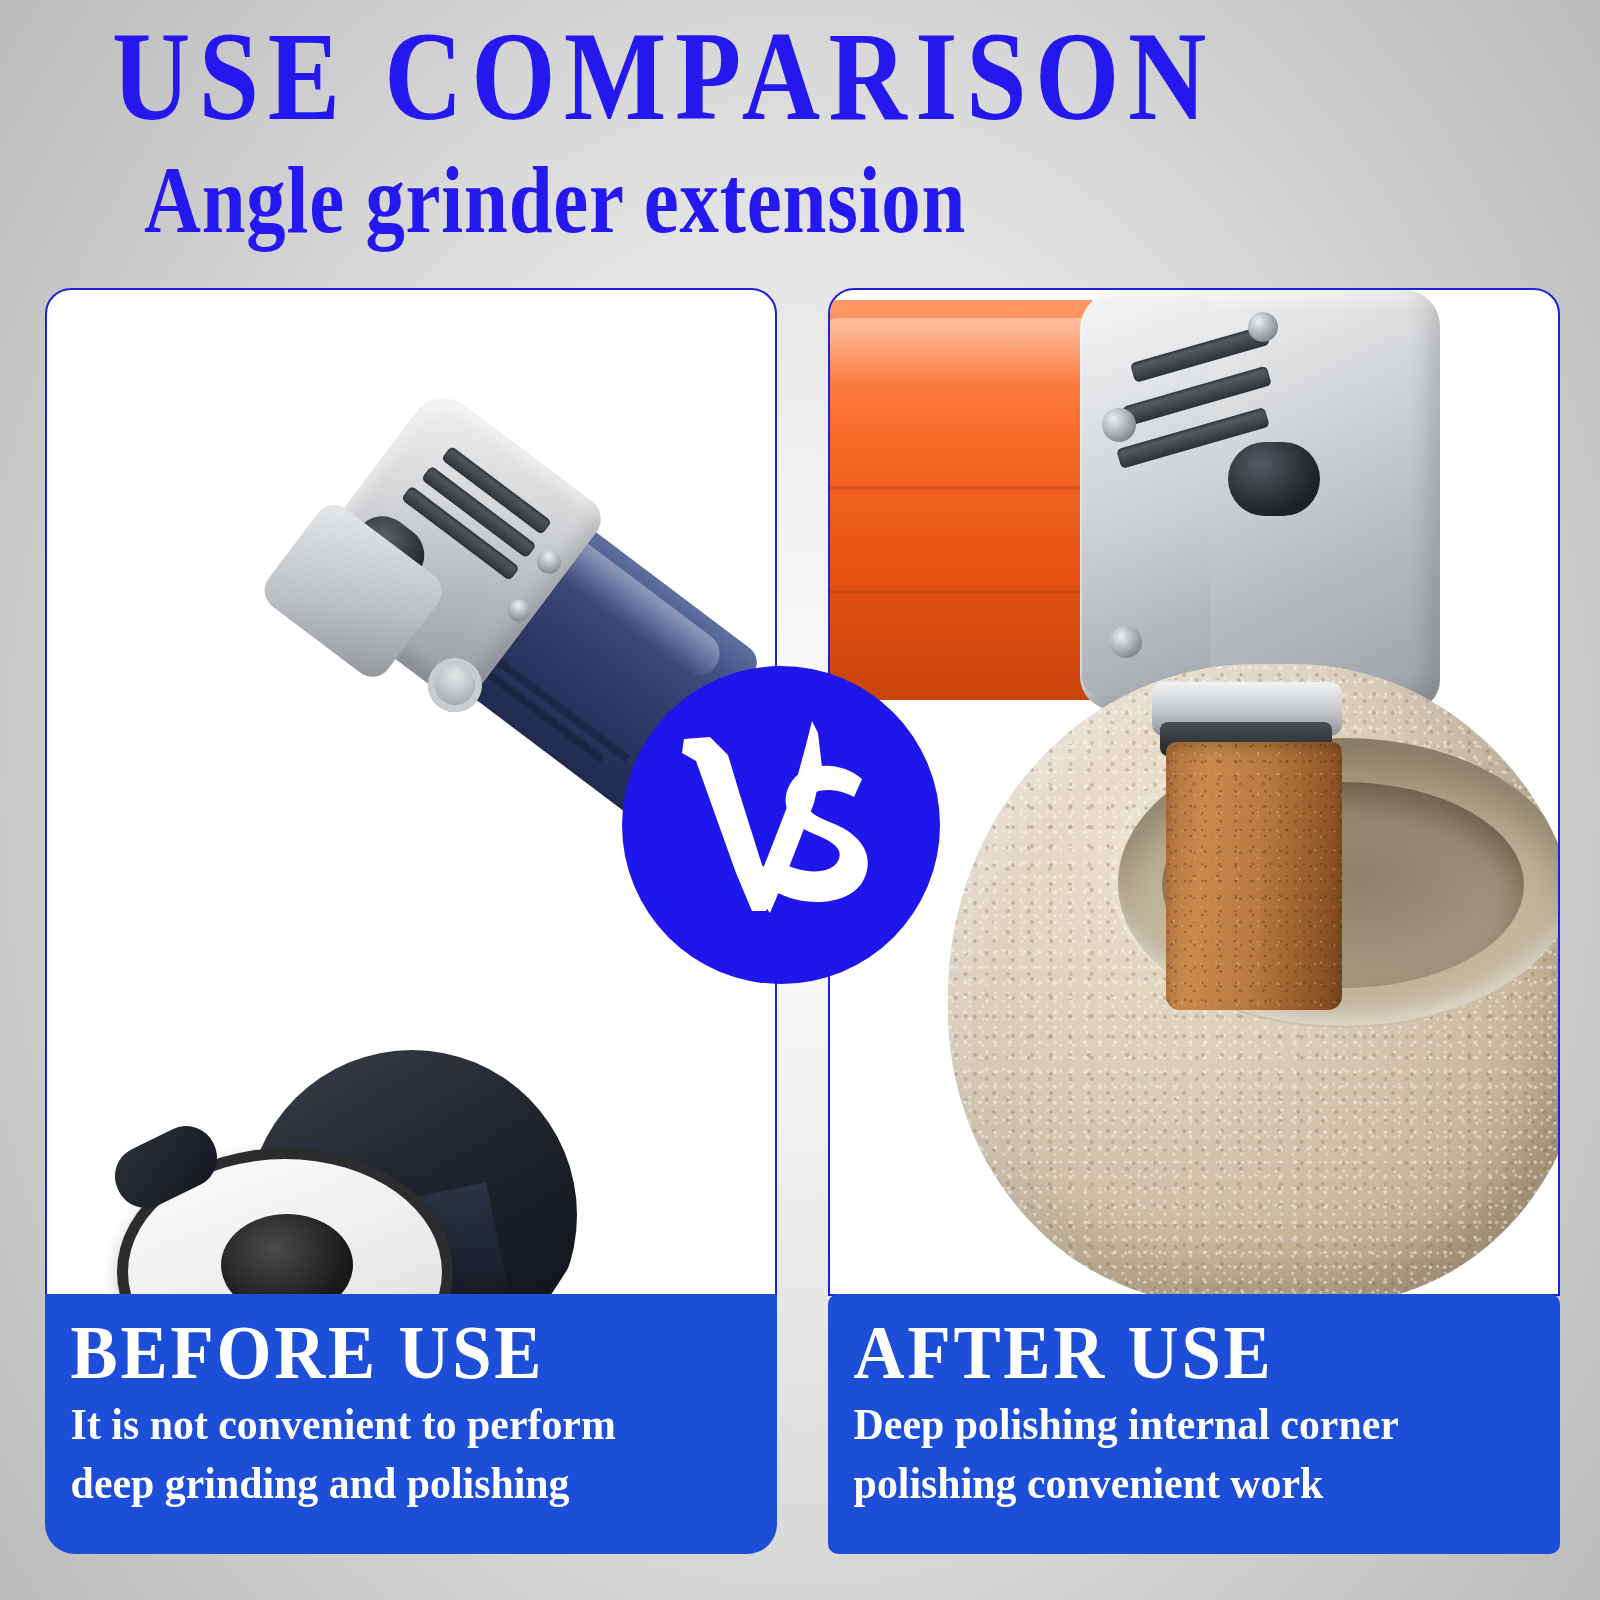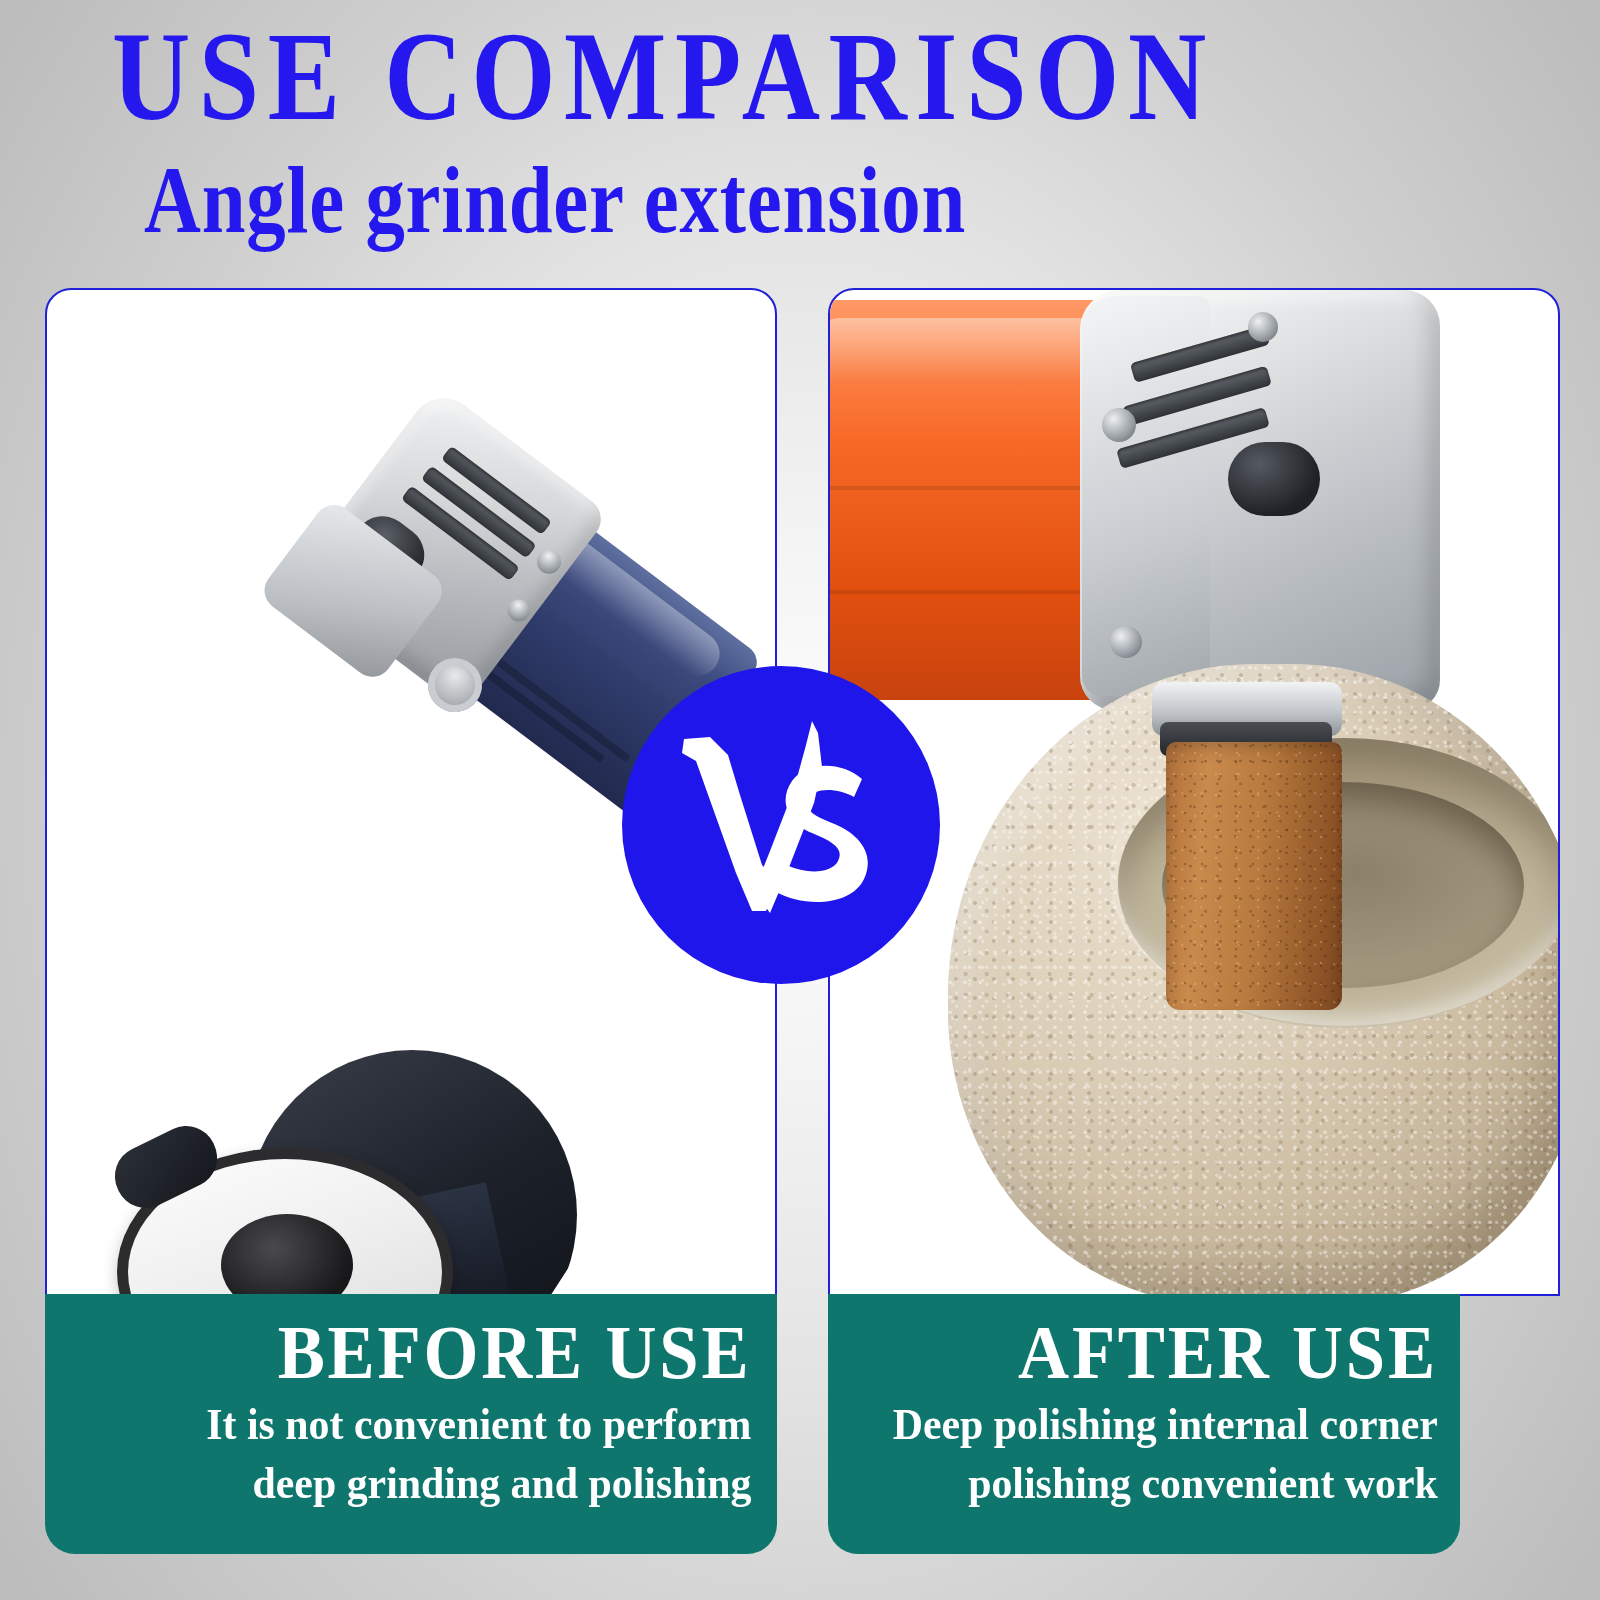--- a/index.html
+++ b/index.html
@@ -136,24 +136,24 @@
     box-shadow:inset 0 -8px 16px rgba(255,255,255,.36);}
   .stone-inner{position:absolute;left:214px;top:118px;width:362px;height:206px;border-radius:50%;
     background:radial-gradient(ellipse at 54% 44%, #8c8068 0%, #9d9179 48%, #b3a78c 100%);
     box-shadow:inset 0 18px 32px rgba(54,42,26,.5);}
 
   
   .vs{position:absolute;left:622px;top:666px;width:318px;height:318px;border-radius:50%;
       background:#1f16ec;display:flex;align-items:center;justify-content:center;z-index:40;}
 
   
-  .caption{position:absolute;background:#0f766e;border-radius:0 0 30px 30px;
-           text-align:right;color:#ffffff;overflow:hidden;}
+  .caption{position:absolute;background:#1d4ed8;border-radius:0 0 30px 30px;
+           text-align:left;color:#ffffff;overflow:hidden;}
   .caption.left{left:45px;top:1294px;width:732px;height:260px;}
-  .caption.right{left:828px;top:1294px;width:632px;height:260px;}
+  .caption.right{left:828px;top:1294px;width:732px;height:260px;border-radius:10px;}
   .cap-head{font-size:76px;line-height:84px;font-weight:700;letter-spacing:3px;
             margin-top:16px;transform:scaleX(.93);}
   .cap-body{font-size:45px;line-height:57px;font-weight:700;letter-spacing:0px;
             transform:scaleX(.93);margin-top:2px;}
 </style>
 </head>
 <body>
 
 <div class="header">
   <div class="title">USE COMPARISON</div>

